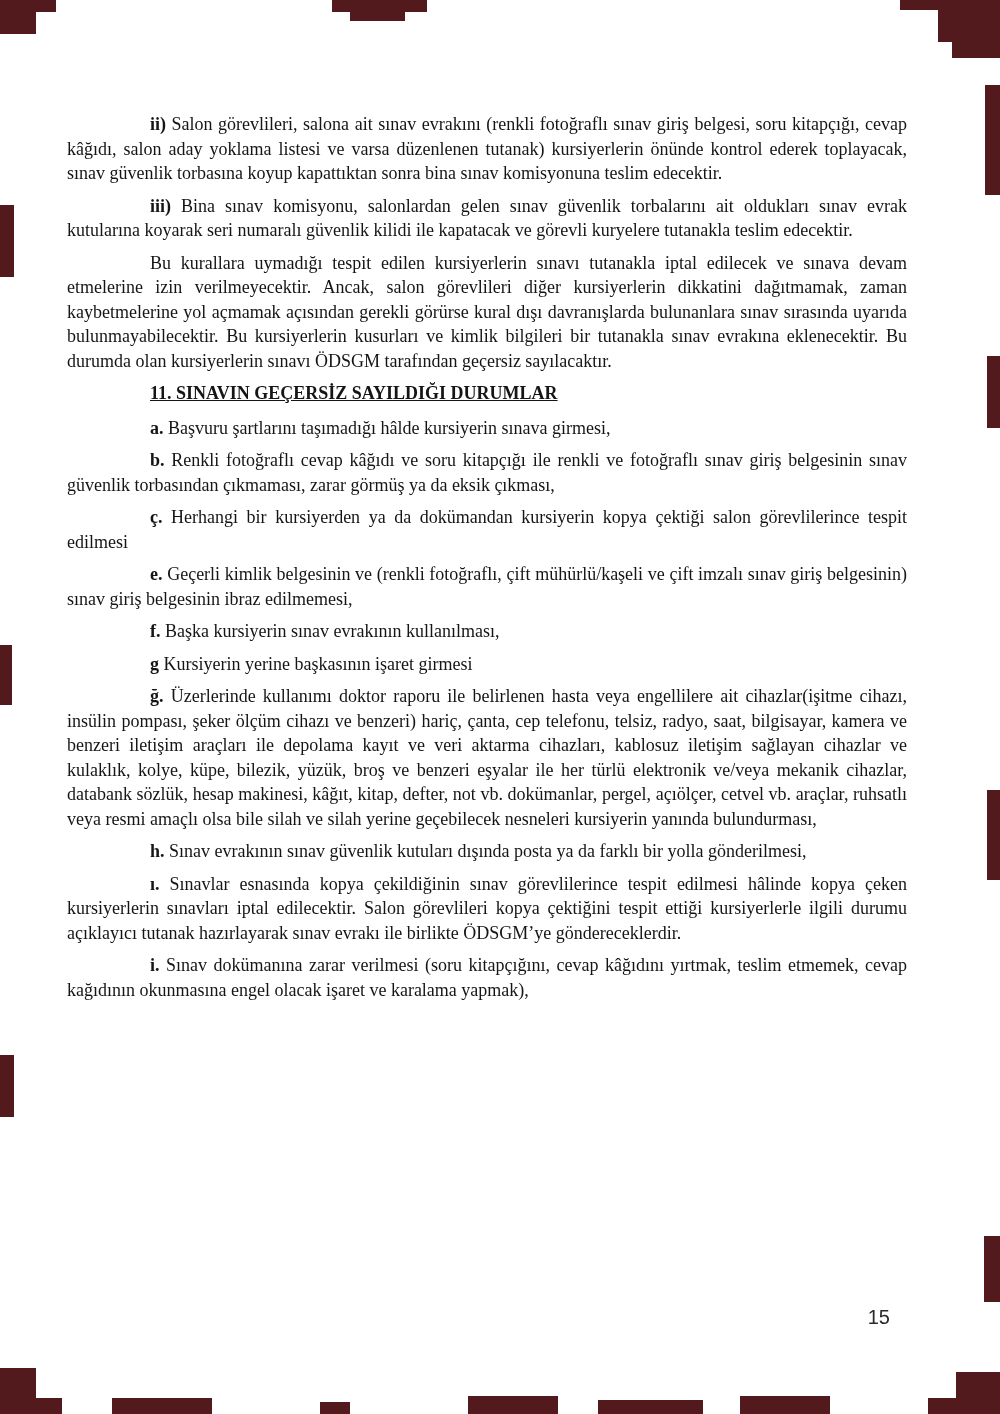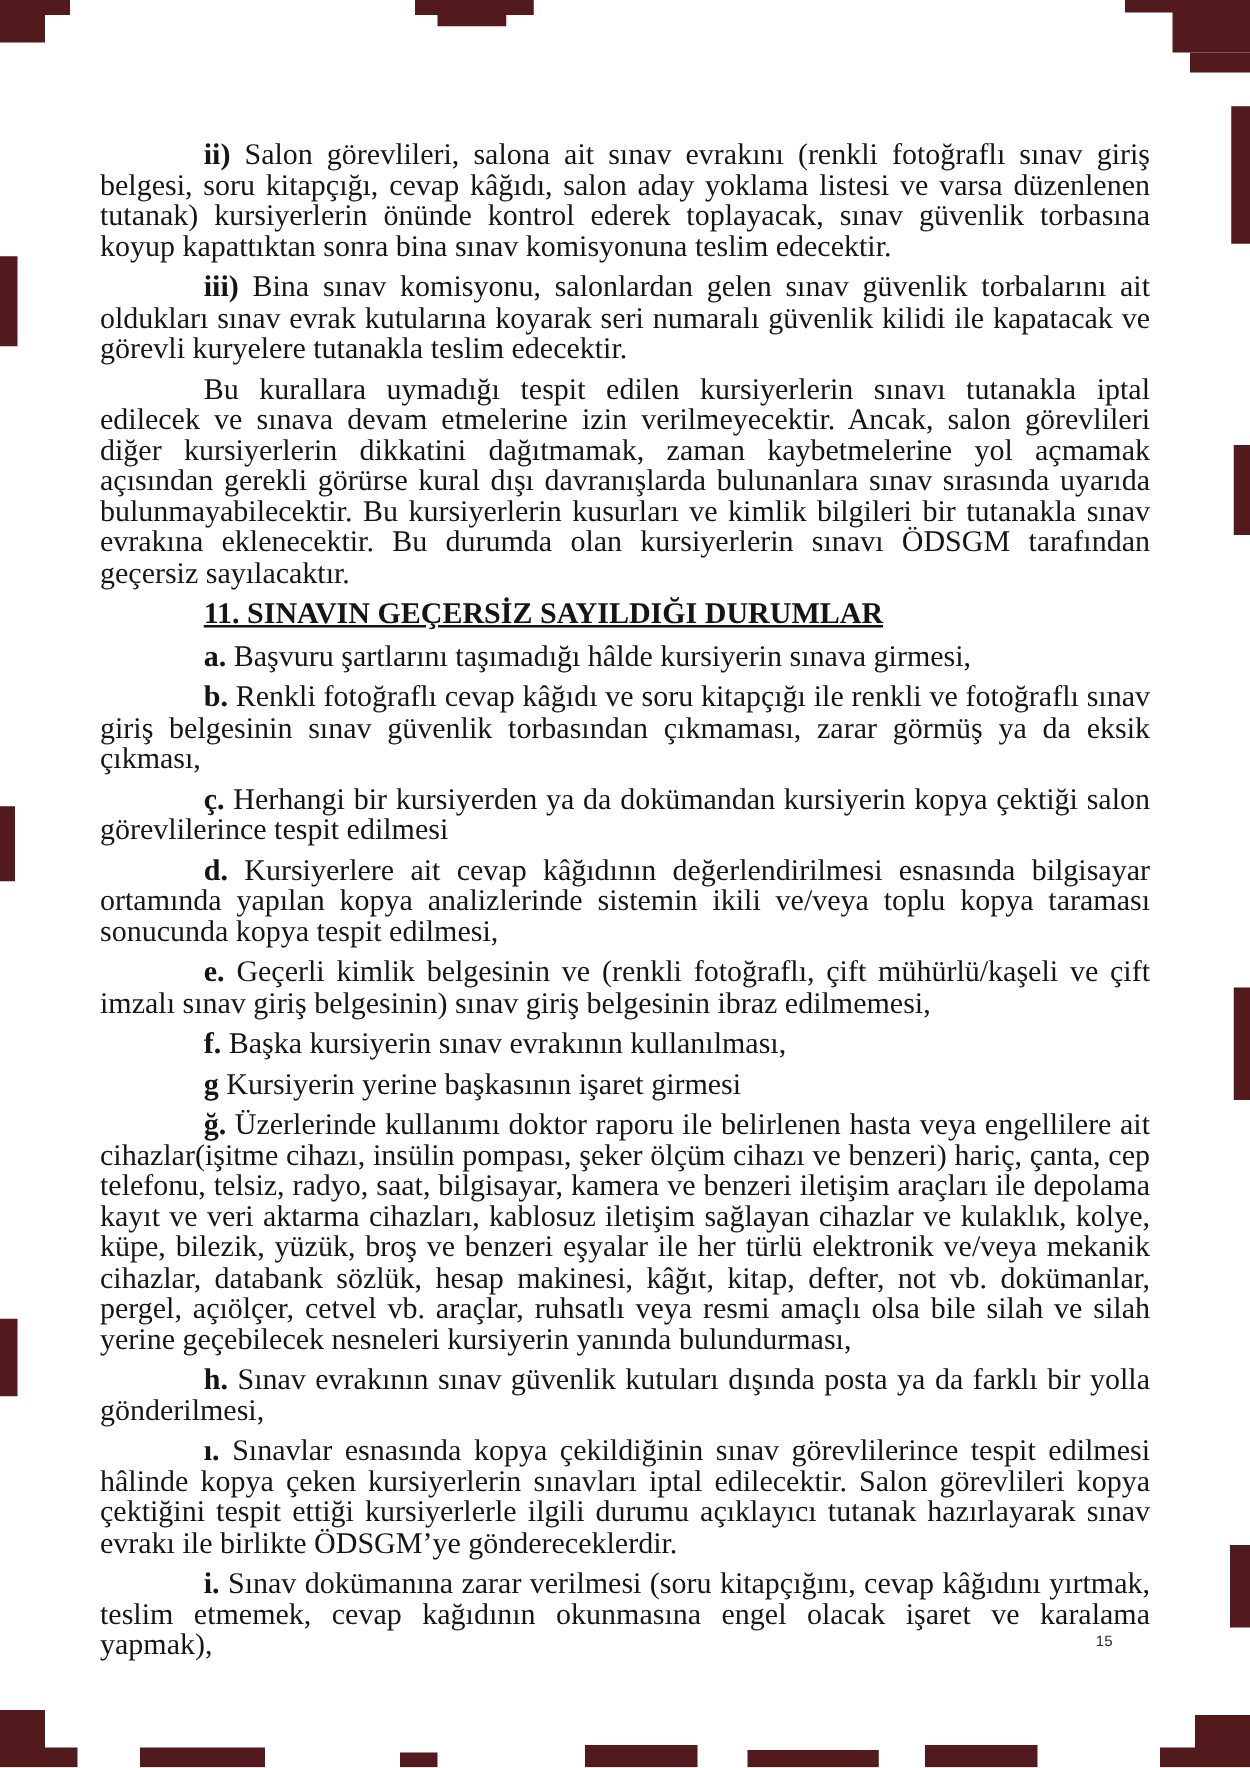--- a/index.html
+++ b/index.html
@@ -11,43 +11,43 @@
     position: relative;
     width: 1000px;
     height: 1414px;
     background: #ffffff;
     overflow: hidden;
     font-family: "Liberation Serif", "DejaVu Serif", serif;
     color: #151515;
   }
   .content {
     position: absolute;
-    left: 80px;
+    left: 67px;
     top: 112px;
     width: 840px;
-    font-size: 24px;
+    font-size: 18px;
     line-height: 24.5px;
     text-align: justify;
   }
   .content p {
     margin: 0 0 8px 0;
     text-indent: 83px;
   }
   .content p.heading {
     font-weight: bold;
     margin: 6px 0 10px 0;
     text-decoration: underline;
   }
   .lead { font-weight: bold; }
   .page-number {
     position: absolute;
     top: 1306px;
     right: 110px;
     font-family: "Liberation Sans", "DejaVu Sans", sans-serif;
-    font-size: 12px;
+    font-size: 20px;
     color: #2a2a2a;
   }
   .artifact {
     position: absolute;
     background: #521a1c;
   }
 </style>
 </head>
 <body>
 
@@ -63,21 +63,20 @@
 
     <p class="heading">11. SINAVIN GEÇERSİZ SAYILDIĞI DURUMLAR</p>
 
     <p><span class="lead">a.</span><span> Başvuru şartlarını taşımadığı hâlde kursiyerin sınava girmesi,</span></p>
 
     <p><span class="lead">b.</span><span> Renkli fotoğraflı cevap kâğıdı ve soru kitapçığı ile renkli ve fotoğraflı sınav giriş belgesinin sınav güvenlik torbasından çıkmaması, zarar görmüş ya da eksik çıkması,</span></p>
 
 
     <p><span class="lead">ç.</span><span> Herhangi bir kursiyerden ya da dokümandan kursiyerin kopya çektiği salon görevlilerince tespit edilmesi</span></p>
 
-    <p><span class="lead">d.</span><span> Kursiyerlere ait cevap kâğıdının değerlendirilmesi esnasında bilgisayar ortamında yapılan kopya analizlerinde sistemin ikili ve/veya toplu kopya taraması sonucunda kopya tespit edilmesi,</span></p>
 
     <p><span class="lead">e.</span><span> Geçerli kimlik belgesinin ve (renkli fotoğraflı, çift mühürlü/kaşeli ve çift imzalı sınav giriş belgesinin) sınav giriş belgesinin ibraz edilmemesi,</span></p>
 
     <p><span class="lead">f.</span><span> Başka kursiyerin sınav evrakının kullanılması,</span></p>
 
     <p><span class="lead">g</span><span> Kursiyerin yerine başkasının işaret girmesi</span></p>
 
     <p><span class="lead">ğ.</span><span> Üzerlerinde kullanımı doktor raporu ile belirlenen hasta veya engellilere ait cihazlar(işitme cihazı, insülin pompası, şeker ölçüm cihazı ve benzeri) hariç, çanta, cep telefonu, telsiz, radyo, saat, bilgisayar, kamera ve benzeri iletişim araçları ile depolama kayıt ve veri aktarma cihazları, kablosuz iletişim sağlayan cihazlar ve kulaklık, kolye, küpe, bilezik, yüzük, broş ve benzeri eşyalar ile her türlü elektronik ve/veya mekanik cihazlar, databank sözlük, hesap makinesi, kâğıt, kitap, defter, not vb. dokümanlar, pergel, açıölçer, cetvel vb. araçlar, ruhsatlı veya resmi amaçlı olsa bile silah ve silah yerine geçebilecek nesneleri kursiyerin yanında bulundurması,</span></p>
 
     <p><span class="lead">h.</span><span> Sınav evrakının sınav güvenlik kutuları dışında posta ya da farklı bir yolla gönderilmesi,</span></p>

